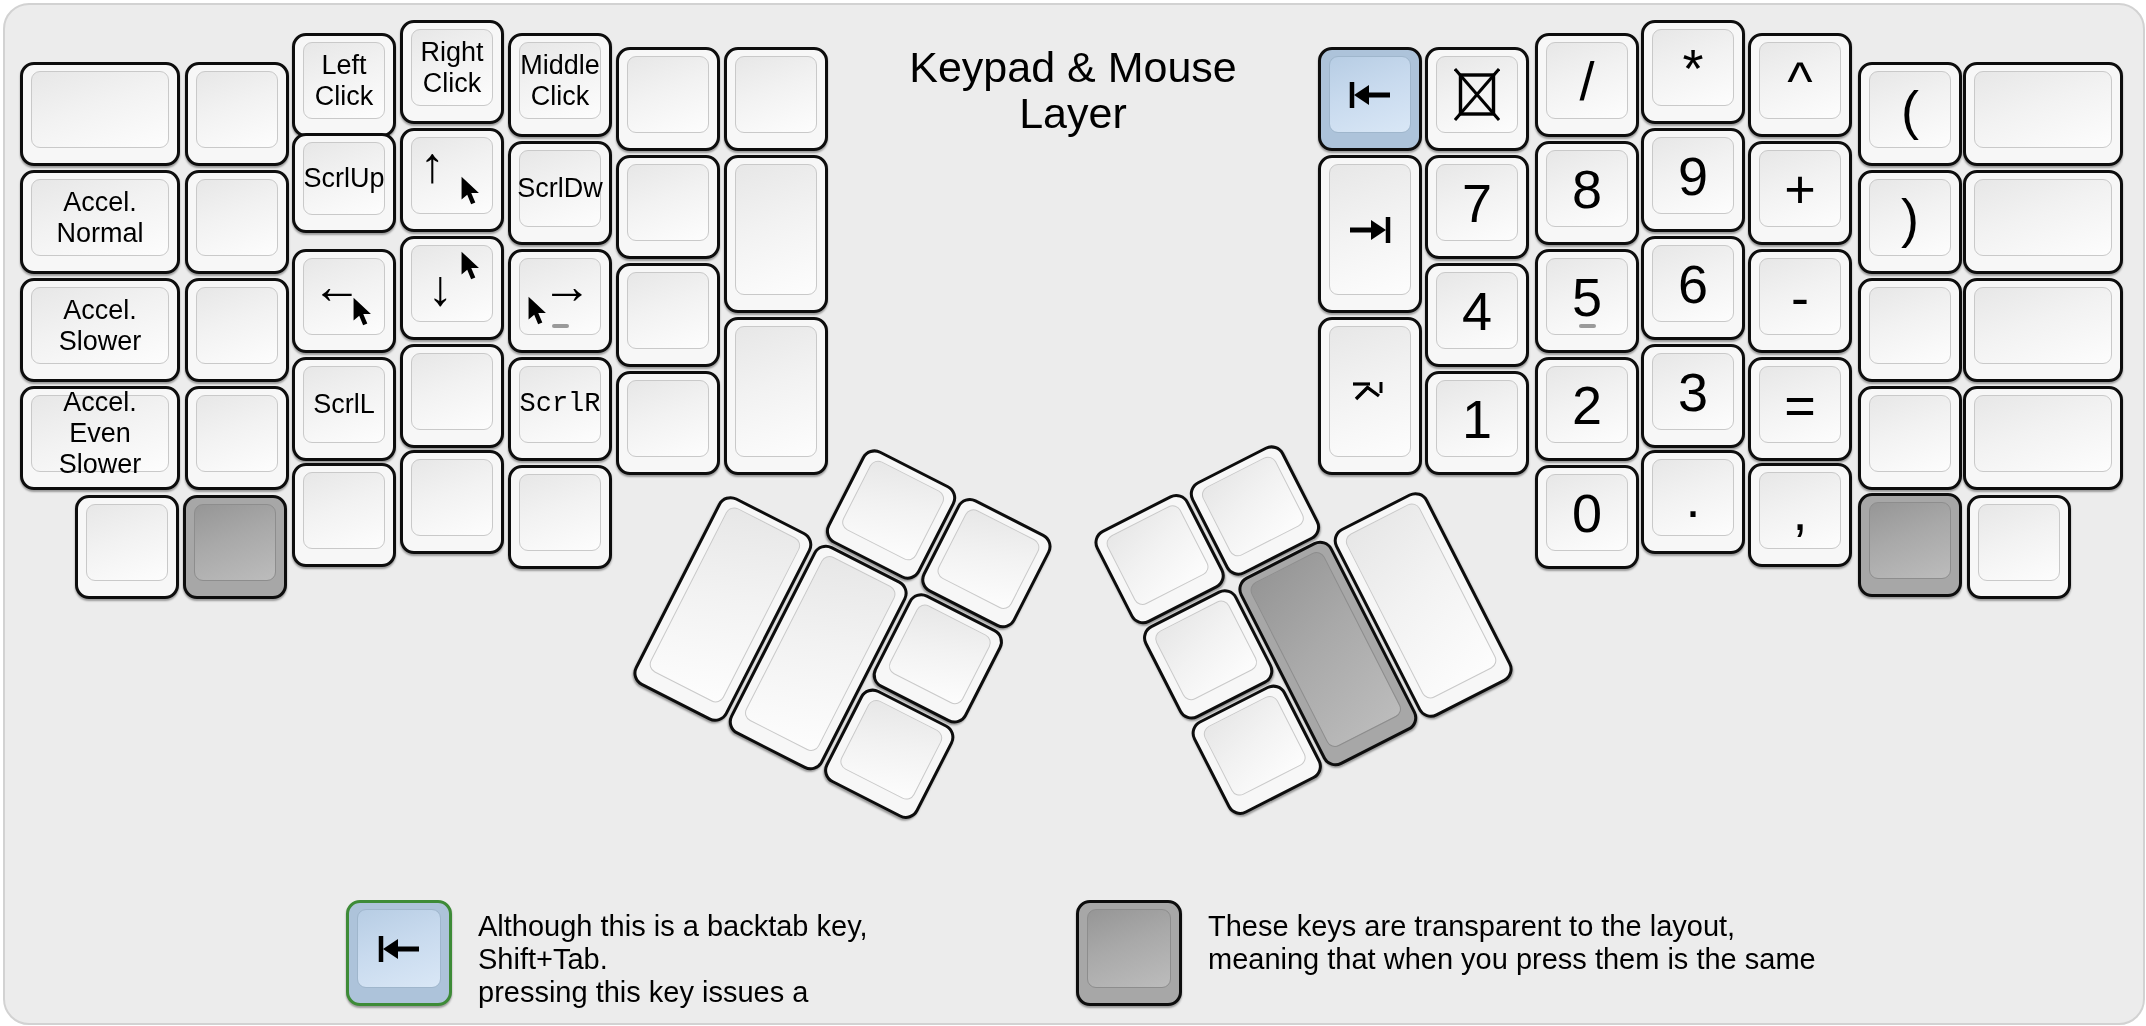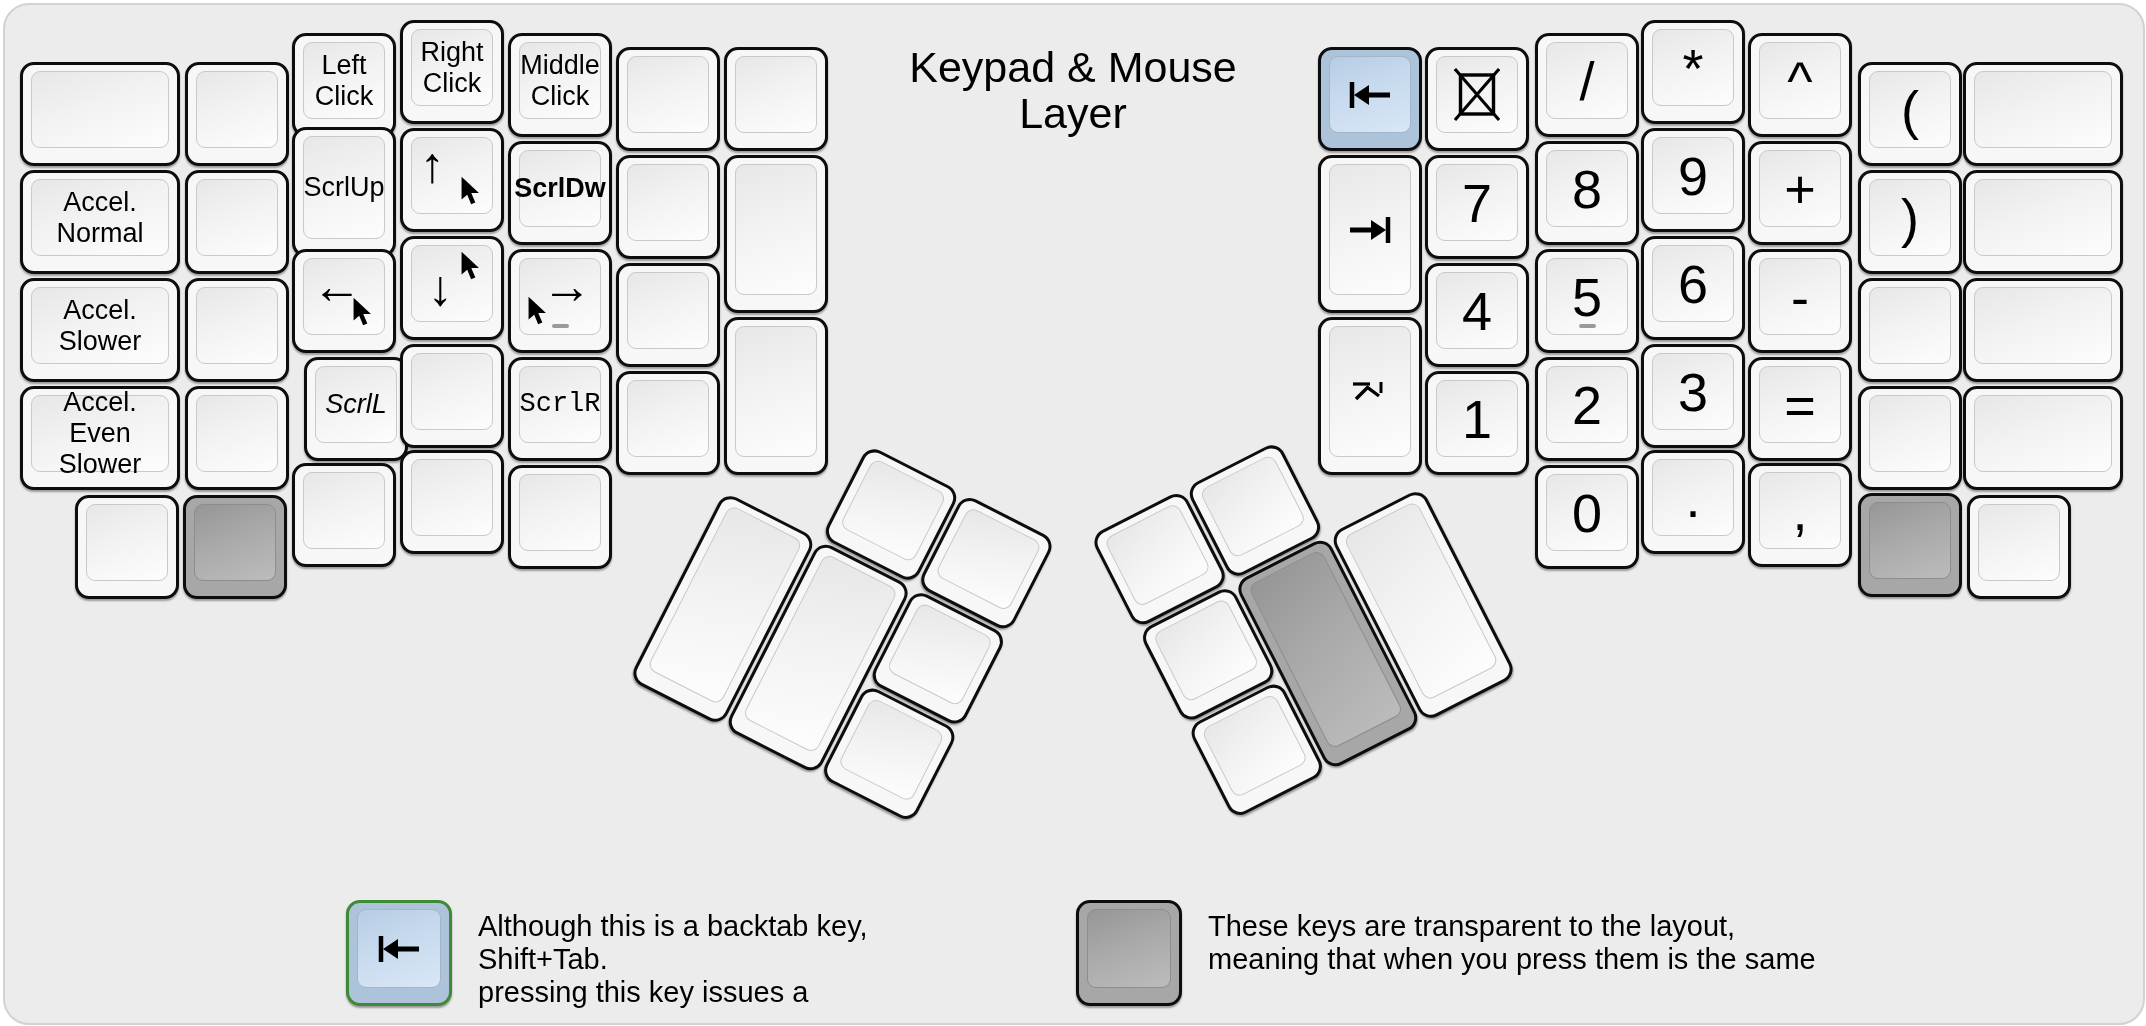--- a/index.html
+++ b/index.html
@@ -103,36 +103,36 @@
         <div class="cap"></div>
       </div>
       <div class="key white" style="left: 292px; top: 33px; width: 104px; height: 104px; padding-left: 25px;">
         <div class="cap">
           <div class="klabel">
             <div>Left</div>
             <div>Click</div>
           </div>
         </div>
       </div>
-      <div class="key white" style="left: 292px; top: 127px; width: 104px; height: 130px; padding-left: 7px;">
+      <div class="key white" style="left: 292px; top: 133px; width: 104px; height: 100px; padding-left: 7px;">
         <div class="cap">
           <div class="klabel">
             <div>ScrlUp</div>
           </div>
         </div>
       </div>
       <div class="key white" style="left: 292px; top: 249px; width: 104px; height: 104px;">
         <div class="cap">
           <div class="karrow a-tl">←</div>
           <div class="kcursor c-br"><span><svg viewBox="0 0 17 23">
                 <path d="M1.5 0.5 L1.5 17.5 L5.7 13.9 L8.6 20.9 L11.7 19.6 L8.7 12.7 L14.4 12.7 Z" fill="#000"></path>
               </svg></span></div>
         </div>
       </div>
-      <div class="key white" style="left: 304px; top: 357px; width: 104px; height: 104px; font-style: italic;">
+      <div class="key white" style="left: 292px; top: 357px; width: 104px; height: 104px;">
         <div class="cap">
           <div class="klabel">
             <div>ScrlL</div>
           </div>
         </div>
       </div>
       <div class="key white" style="left: 400px; top: 20px; width: 104px; height: 104px;">
         <div class="cap">
           <div class="klabel">
             <div>Right</div>
@@ -160,21 +160,21 @@
         <div class="cap"></div>
       </div>
       <div class="key white" style="left: 508px; top: 33px; width: 104px; height: 104px;">
         <div class="cap">
           <div class="klabel">
             <div>Middle</div>
             <div>Click</div>
           </div>
         </div>
       </div>
-      <div class="key white" style="left: 508px; top: 141px; width: 104px; height: 104px; font-weight: bold;">
+      <div class="key white" style="left: 508px; top: 141px; width: 104px; height: 104px;">
         <div class="cap">
           <div class="klabel">
             <div>ScrlDw</div>
           </div>
         </div>
       </div>
       <div class="key white" style="left: 508px; top: 249px; width: 104px; height: 104px;">
         <div class="cap">
           <div class="karrow a-tr">→</div>
           <div class="kcursor c-bl"><span><svg viewBox="0 0 17 23">

